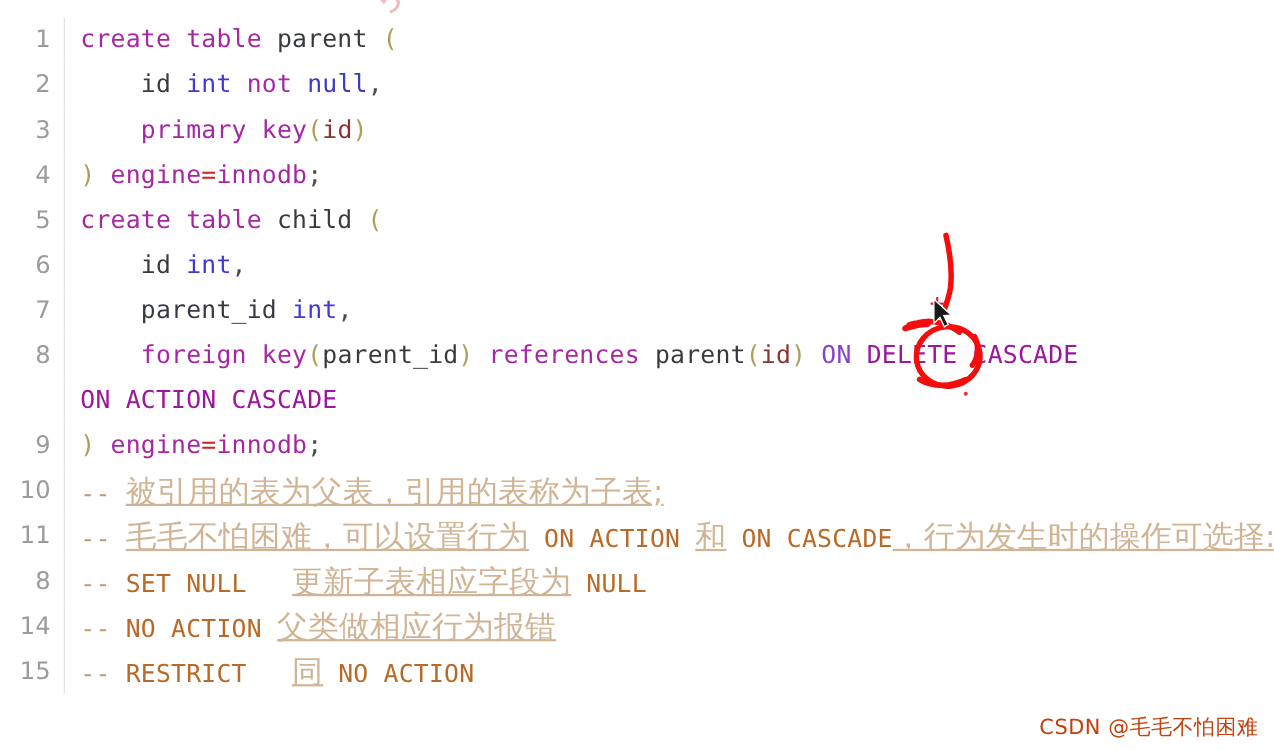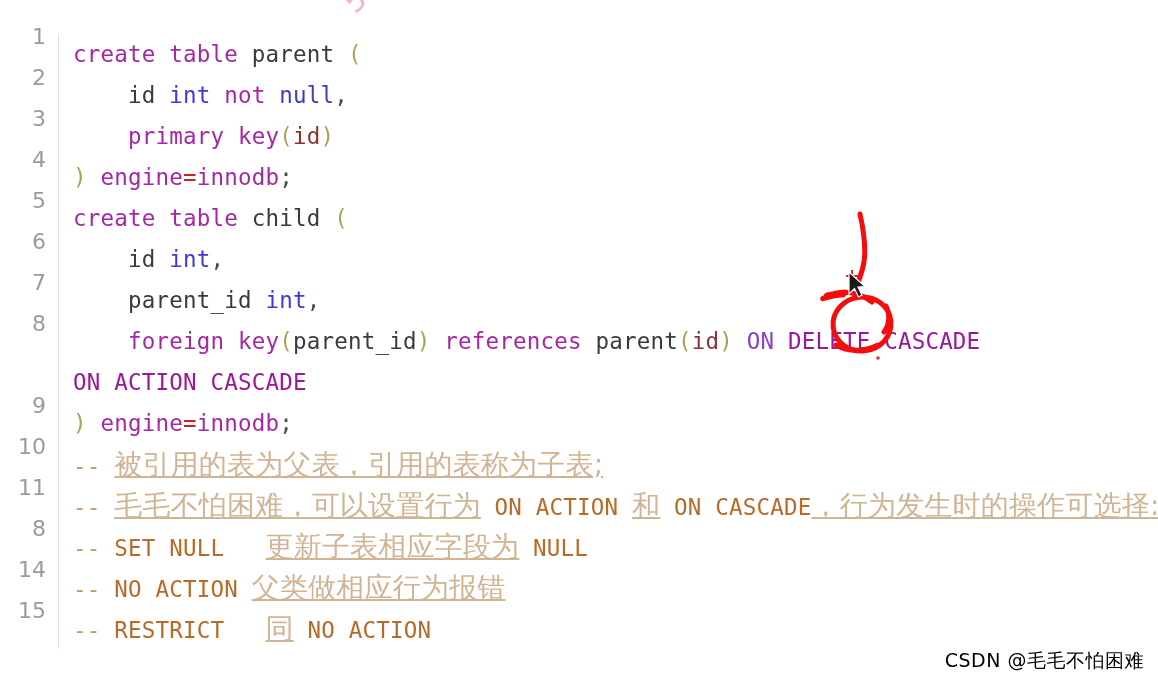--- a/index.html
+++ b/index.html
@@ -45,21 +45,20 @@
     user-select: none;
   }
 
   .code-text {
     flex: 1;
     font-size: 22.5px;
     letter-spacing: 0.2px;
     padding-left: 14px;
     border-left: 1px solid #e2e2e2;
     height: 41px;
-    margin-top: 18px;
   }
 
   .code-row.nogutter .code-text {
     border-left: 1px solid #e2e2e2;
   }
 
   
   .tk-kw      { color: #a626a4; }   
   .tk-kw2     { color: #9b179b; }   
   .tk-on      { color: #8843c9; }   
@@ -102,21 +101,21 @@
     user-select: none;
     letter-spacing: 1px;
   }
 
   #watermark-csdn {
     position: absolute;
     right: 14px;
     bottom: 8px;
     font-family: "DejaVu Sans", "Liberation Sans", sans-serif;
     font-size: 19px;
-    color: #000000;
+    color: #c2410c;
     user-select: none;
     letter-spacing: 0.5px;
   }
 </style>
 </head>
 <body>
 
 <div id="code-editor">
 
   <div class="code-row">

